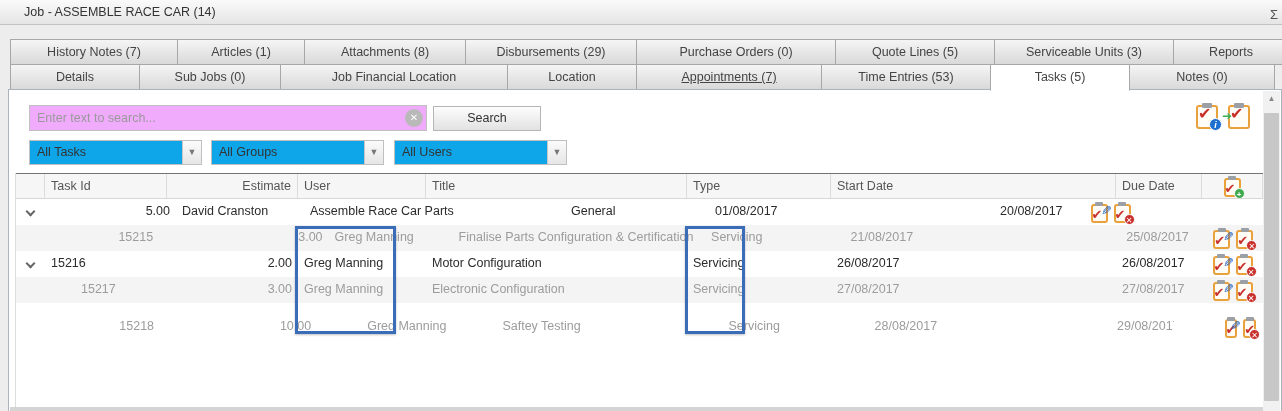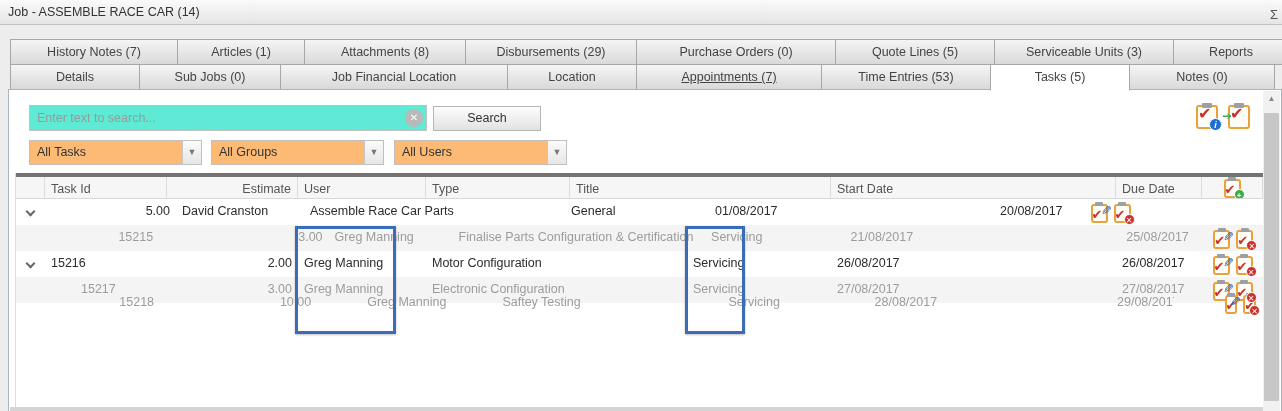--- a/index.html
+++ b/index.html
@@ -7,21 +7,21 @@
   body {
     position:relative; background:#ededed;
     font-family:"Liberation Sans","DejaVu Sans",sans-serif;
     font-size:12.5px; color:#333;
   }
   
   .titlebar {
     position:absolute; top:0; left:0; right:0; height:25px;
     background:linear-gradient(#fafafa,#e5e5e5);
     border-bottom:1px solid #c3c3c3;
-    line-height:24px; padding-left:8px; color:#333;
+    line-height:24px; padding-left:24px; color:#333;
   }
   .corner-glyph{ position:absolute; right:4px; top:3px; font-size:13px; color:#555; cursor:pointer;}
   
   .tabrow { position:absolute; left:10px; display:flex; }
   #tabs-row1 { top:39px; }
   #tabs-row2 { top:64px; }
   .tab {
     height:26px; line-height:24px; text-align:center;
     background:linear-gradient(#f5f5f5,#d9d9d9);
     border:1px solid #a7a7a7; margin-left:-1px;
@@ -32,54 +32,54 @@
     background:#fff; height:27px; border-bottom:1px solid #fff; z-index:6; position:relative;
   }
   
   .panel {
     position:absolute; top:89px; left:8px; right:0; bottom:0;
     background:#fff; border:1px solid #aab3be; border-bottom:none; z-index:1;
   }
   
   .search-wrap {
     position:absolute; left:20px; top:15px; width:398px; height:26px;
-    border:1px solid #c0c0c0; background:#5eead4;
+    border:1px solid #c0c0c0; background:#f0abfc;
   }
   .search-wrap input {
     width:100%; height:100%; border:none; outline:none; padding:0 26px 0 7px;
     font:inherit; color:#444; background:transparent;
   }
   .search-wrap input::placeholder { color:#9a9a9a; }
   .clear-btn {
     position:absolute; right:3px; top:3px; width:18px; height:18px; border-radius:50%;
     background:#b9b9b9; color:#fff; font-size:10px; font-weight:bold;
     text-align:center; line-height:18px; cursor:pointer;
   }
   .search-btn {
     position:absolute; left:424px; top:16px; width:108px; height:25px;
     background:linear-gradient(#fdfdfd,#e2e2e2); border:1px solid #b5b5b5;
     text-align:center; line-height:23px; color:#333; cursor:pointer;
   }
   
   .dropdown {
     position:absolute; top:50px; height:25px; width:173px;
-    border:1px solid #c0c0c0; background:#fdba74; cursor:pointer;
+    border:1px solid #c0c0c0; background:#0ea5e9; cursor:pointer;
   }
   .dropdown .val { position:absolute; left:7px; top:0; line-height:23px; color:#333; }
   .dropdown .dd-btn {
     position:absolute; right:0; top:0; width:19px; height:100%;
     border-left:1px solid #c6c6c6; background:linear-gradient(#fbfbfb,#e6e6e6);
     text-align:center; line-height:22px; font-size:9px; color:#777;
   }
   
   .toolbar-icons { position:absolute; top:13px; left:1186px; display:flex; gap:8px; }
   
   .thead, .trow { position:absolute; left:6px; width:1248px; height:26px; display:flex; }
   .thead {
-    top:83px; background:#f6f6f6; border-top:4px solid #737373; border-bottom:1px solid #d8d8d8;
+    top:83px; background:#f6f6f6; border-top:1px solid #737373; border-bottom:1px solid #d8d8d8;
     color:#555;
     justify-content:space-between;
   }
   .thead .cell { border-right:1px solid #dcdcdc; }
   .cell { height:100%; line-height:25px; padding:0 6px; overflow:hidden; white-space:nowrap; }
   .col-exp  { width:30px; }
   .col-id   { width:122px; }
   .col-est  { width:131px; text-align:right; }
   .col-user { width:128px; }
   .col-title{ width:261px; }
@@ -211,22 +211,22 @@
         <span class="val">All Users</span>
         <span class="dd-btn">▼</span>
       </div>
     </div>
 
   <div id="table-header" class="thead">
       <div class="cell col-exp"></div>
       <div class="cell col-id">Task Id</div>
       <div class="cell col-est">Estimate</div>
       <div class="cell col-user">User</div>
+      <div class="cell col-title">Title</div>
       <div class="cell col-type">Type</div>
-      <div class="cell col-title">Title</div>
       <div class="cell col-start">Start Date</div>
       <div class="cell col-due">Due Date</div>
       <div class="cell col-act">
         <span class="clip">
           <span class="body"></span>
           <span class="top"></span>
           <span class="check">✔</span>
           <span class="badge badge-green">+</span>
         </span>
       </div>
@@ -320,21 +320,21 @@
             <span class="pen">✎</span>
           </span>
           <span class="clip">
             <span class="body"></span>
             <span class="top"></span>
             <span class="check">✔</span>
             <span class="badge badge-red">✕</span>
           </span>
         </div>
       </div>
-      <div class="trow child" style="top: 200px; gap: 44px;">
+      <div class="trow child" style="top: 224px; gap: 44px;">
         <div class="cell col-exp"></div>
         <div class="cell col-id indent">15218</div>
         <div class="cell col-est">10.00</div>
         <div class="cell col-user">Greg Manning</div>
         <div class="cell col-title">Saftey Testing</div>
         <div class="cell col-type">Servicing</div>
         <div class="cell col-start">28/08/2017</div>
         <div class="cell col-due">29/08/2017</div>
         <div class="cell col-act">
           <span class="clip">

